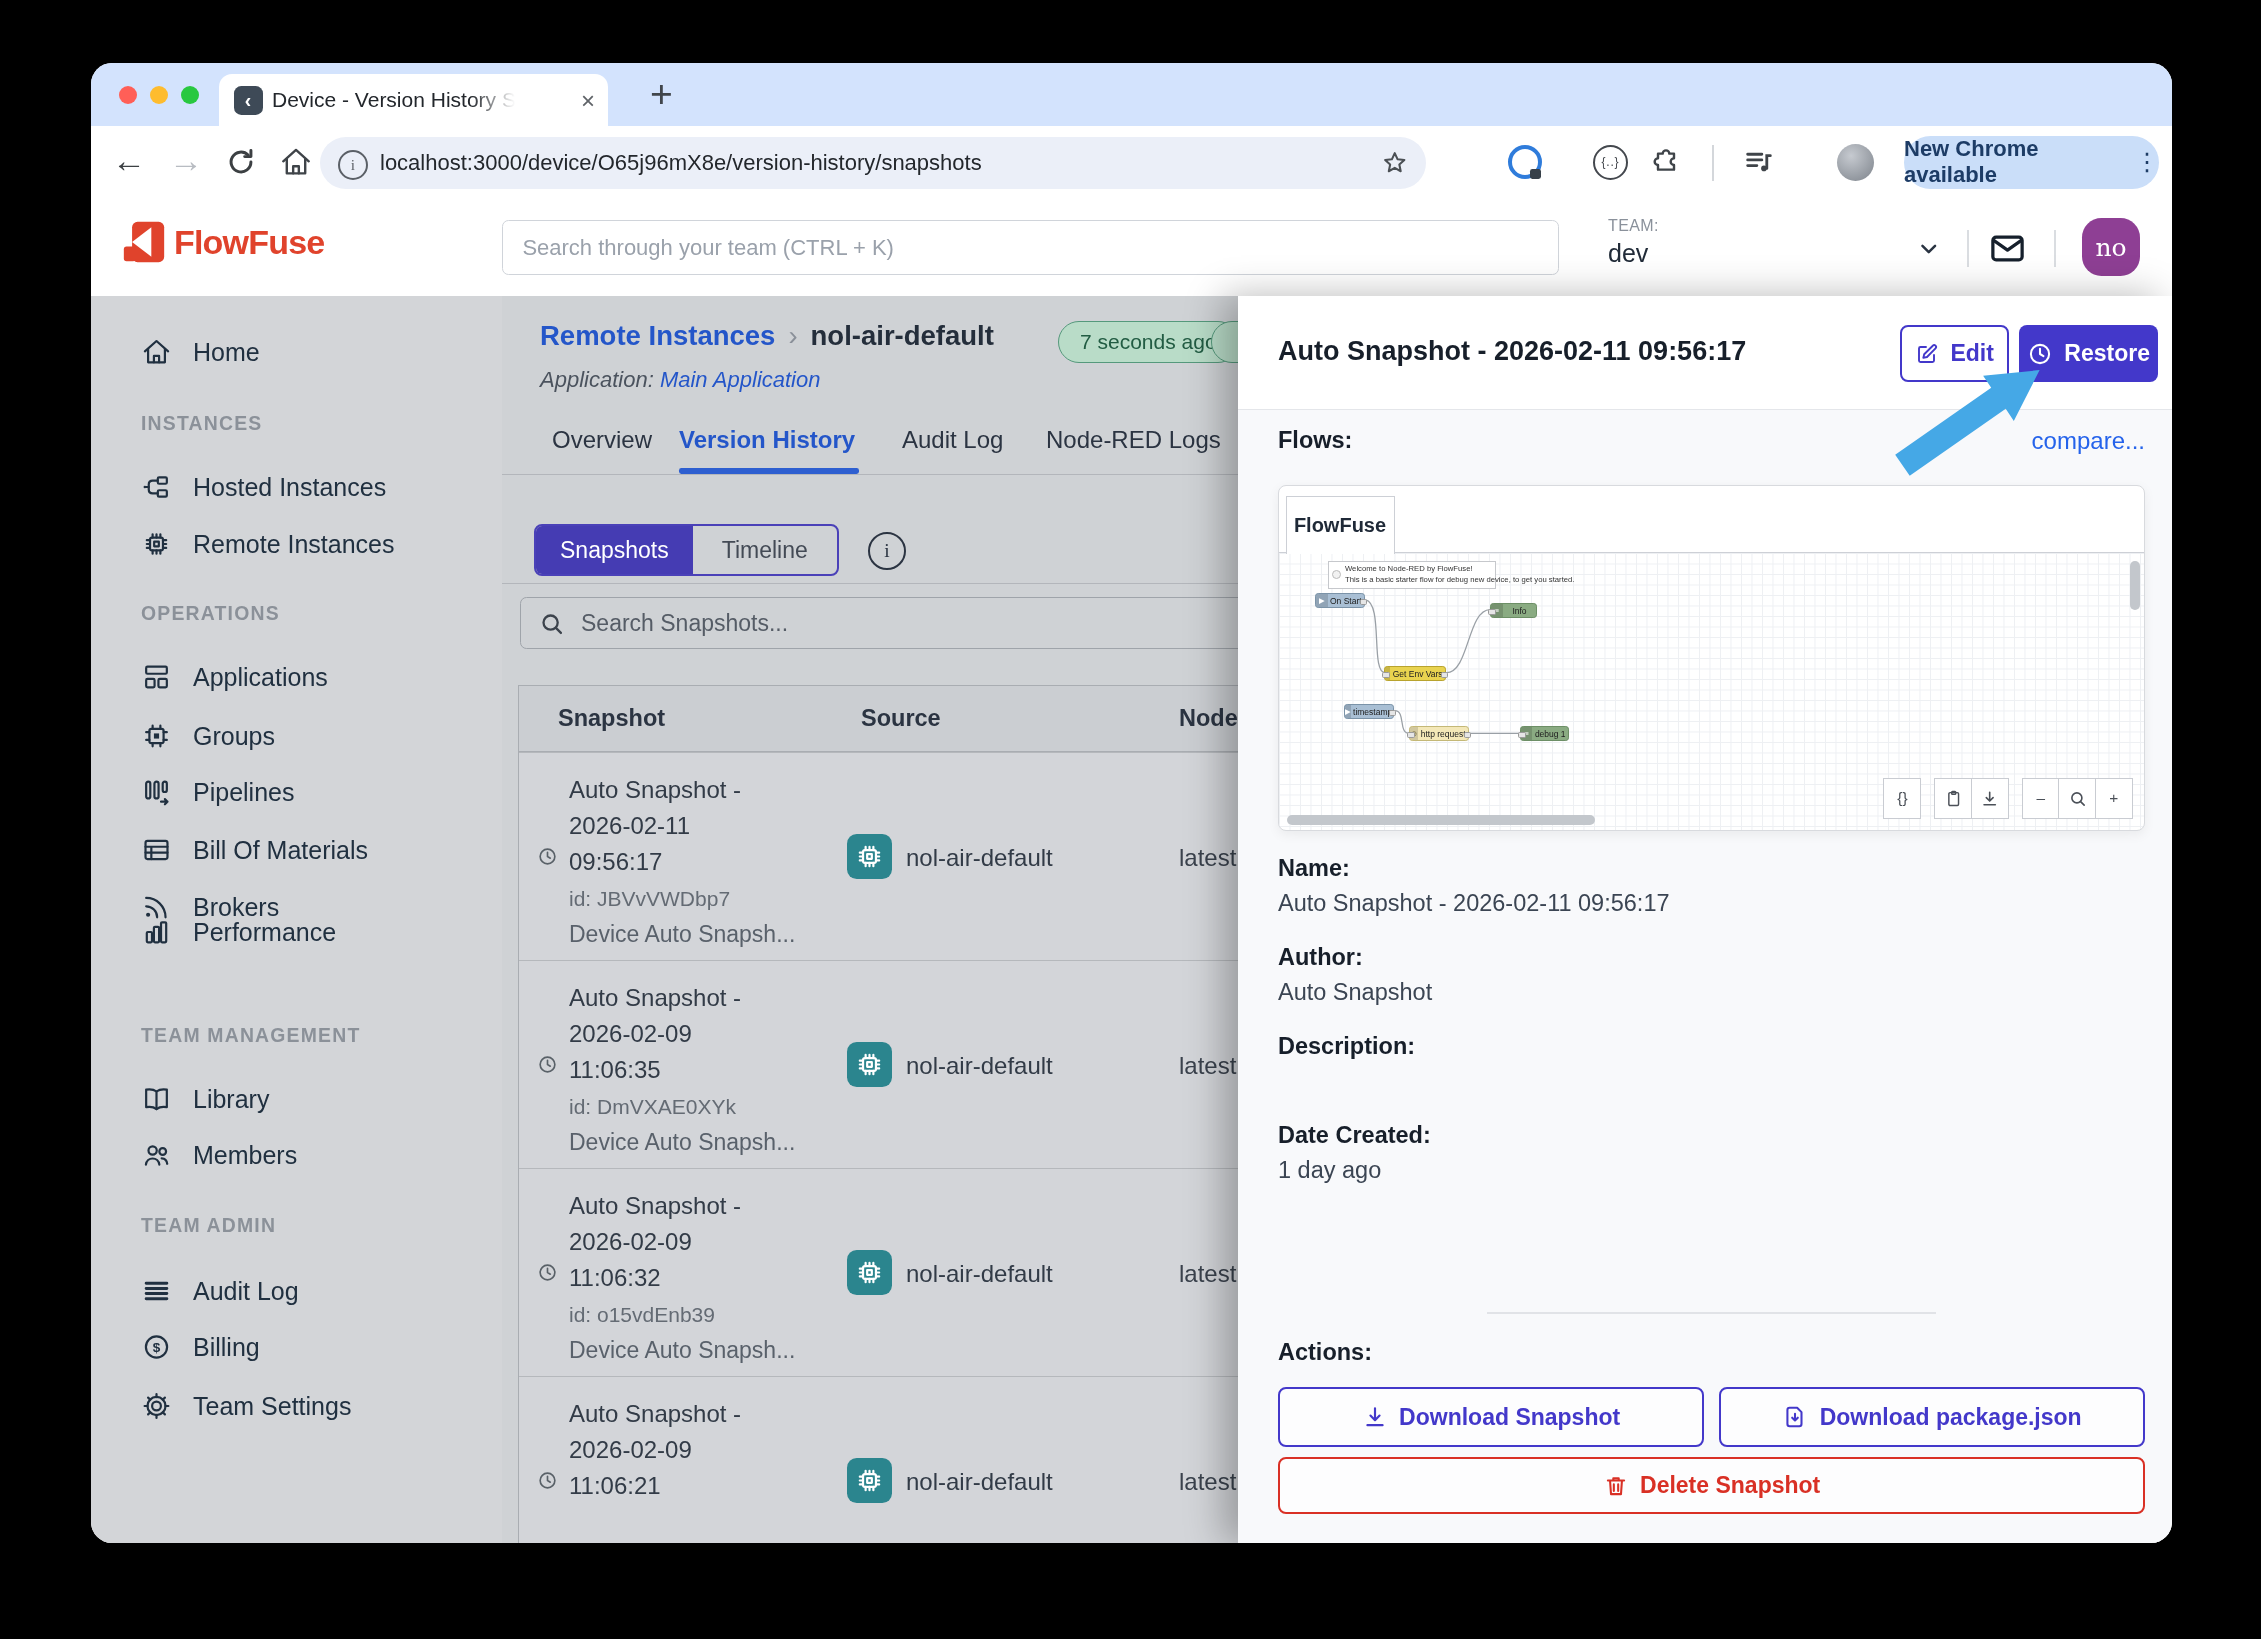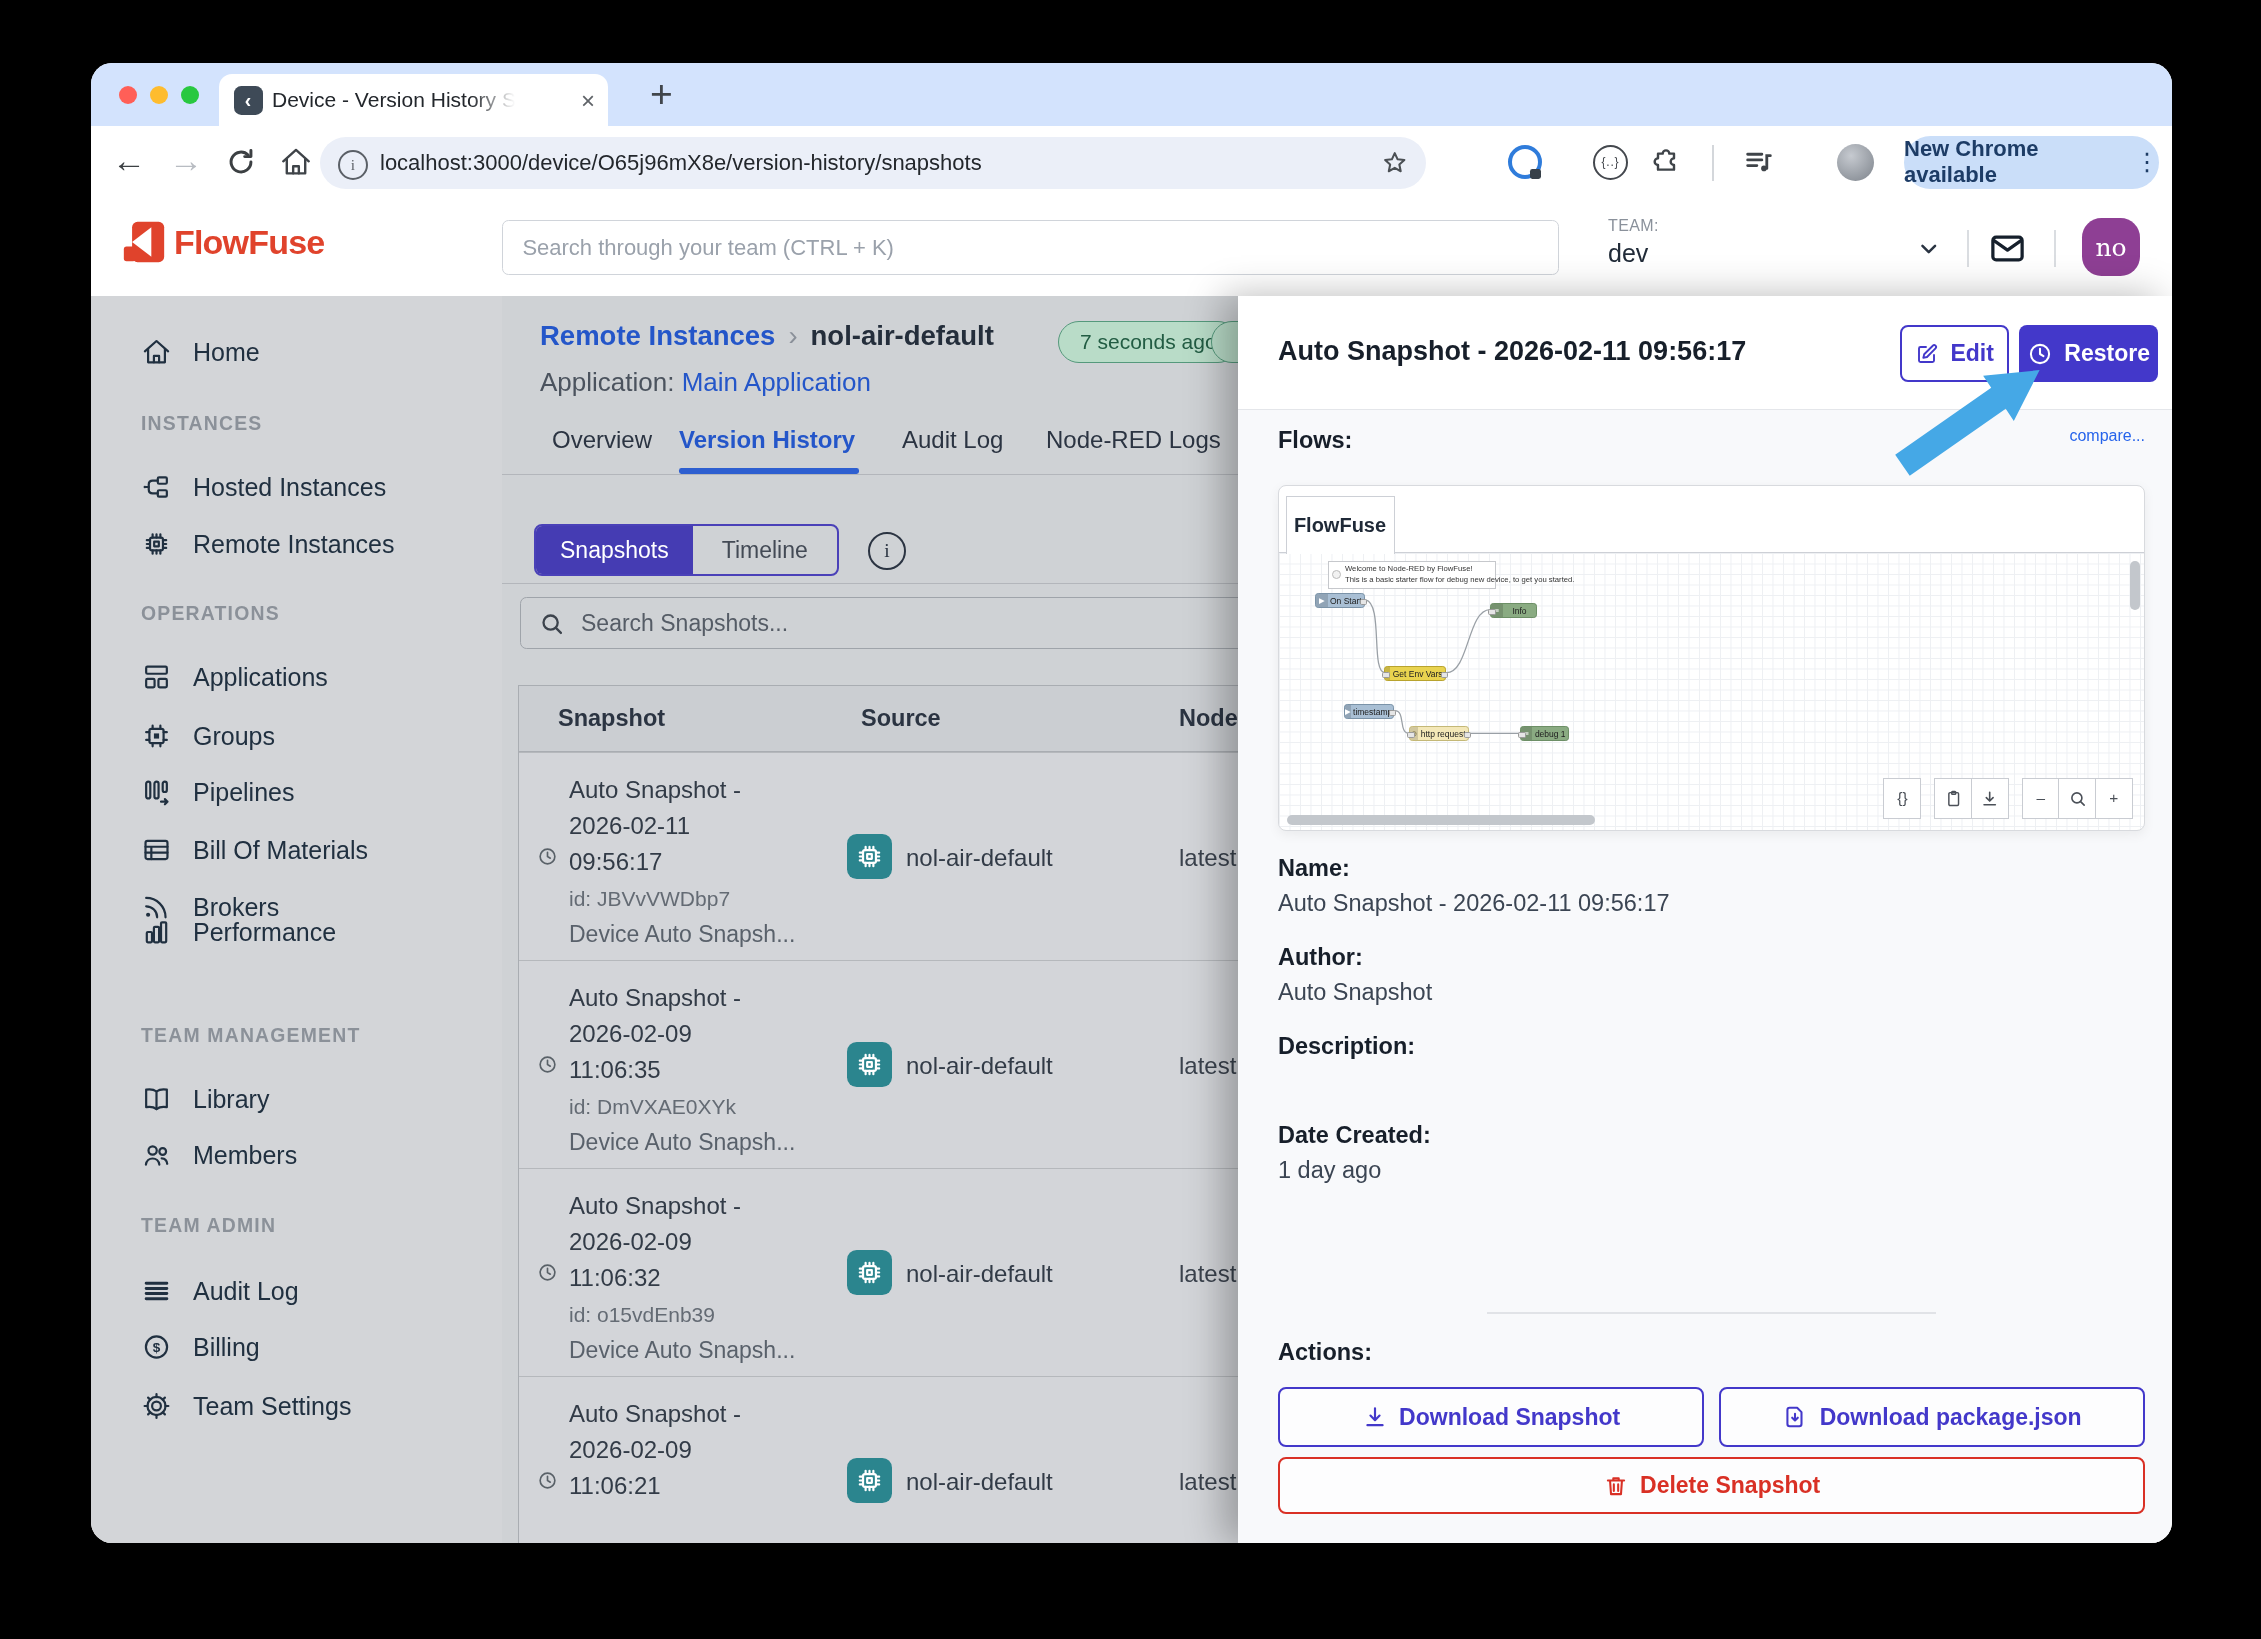--- a/index.html
+++ b/index.html
@@ -57,21 +57,21 @@
   #sidebar{position:absolute;left:0;top:233px;width:411px;bottom:0;background:#d3d5d8;border-right:0.8px solid #b6b9bd;}
   .side-item{position:absolute;left:50px;transform:translateY(-50%);display:flex;align-items:center;gap:21px;color:#203040;}
   .side-item .slabel{font-size:25px;color:#203040;}
   .side-sec{position:absolute;left:50px;transform:translateY(-50%);font-size:19.4px;color:#8b9199;letter-spacing:1.2px;font-weight:600;}
   
   #main{position:absolute;left:411px;top:233px;width:1669px;bottom:0;background:#cfd2d5;}
   #breadcrumb{position:absolute;left:38px;top:24px;font-size:27.5px;font-weight:700;display:flex;gap:13px;align-items:baseline;}
   #bc-root{color:#2456c9;} #bc-sep{color:#8a9099;font-weight:400;} #bc-cur{color:#242e3b;}
   .gpill{position:absolute;height:42px;border-radius:21px;background:#b9dcc8;border:1.6px solid #55997c;color:#225c43;
          font-size:21px;display:flex;align-items:center;justify-content:center;gap:8px;box-sizing:border-box;padding:0 21px;}
-  #app-line{position:absolute;left:38px;top:71px;font-size:26px;color:#4b535e;}
+  #app-line{position:absolute;left:38px;top:71px;font-size:22px;color:#4b535e;font-style:italic;}
   #app-line a{color:#2456c9;text-decoration:none;}
   .mtab{position:absolute;top:130px;font-size:24px;color:#2b3442;}
   .mtab.active{color:#2456c9;font-weight:600;}
   #tab-underline{position:absolute;left:177px;top:172px;width:180px;height:5.7px;background:#2e5fd0;border-radius:2.4px;}
   .mdivider{position:absolute;left:0;right:0;height:0.8px;background:#b3b6bb;}
   #view-toggle{position:absolute;left:32px;top:228px;height:52px;border:2px solid #4A41B8;border-radius:8px;
                display:flex;overflow:hidden;box-sizing:border-box;}
   #seg-snap{background:#453CB3;color:#fff;font-size:23px;display:flex;align-items:center;padding:0 24px;}
   #seg-time{color:#434a55;font-size:23px;display:flex;align-items:center;padding:16px 29px;}
   #info-i{position:absolute;left:366px;top:236px;width:34px;height:34px;border-radius:50%;border:2.4px solid #2b3442;color:#2b3442;
@@ -95,21 +95,21 @@
   .rver{position:absolute;left:660px;top:91px;font-size:24px;color:#3a424d;white-space:nowrap;}
   
   #drawer{position:absolute;left:1147px;top:233px;right:0;bottom:0;background:#f8f9fb;box-shadow:-14.6px 0 36px rgba(0,0,0,.28);}
   #drawer-head{position:absolute;left:0;top:0;right:0;height:113px;background:#fff;border-bottom:1.6px solid #e4e6ea;}
   #drawer-title{position:absolute;left:40px;top:40px;font-size:27px;font-weight:700;color:#171f2a;white-space:nowrap;}
   .btn{position:absolute;height:57px;border-radius:8px;display:flex;align-items:center;justify-content:center;gap:11.3px;
        font-size:23px;font-weight:700;box-sizing:border-box;}
   #btn-edit{left:662px;top:29px;width:109px;background:#fff;border:2px solid #4338CA;color:#4338CA;}
   #btn-restore{left:781px;top:29px;width:139px;background:#4338CA;color:#fff;}
   #flows-label{position:absolute;left:40px;top:131px;font-size:23.5px;font-weight:700;color:#171f2a;}
-  #compare-link{position:absolute;right:27px;top:131px;font-size:16px;color:#2563eb;}
+  #compare-link{position:absolute;right:27px;top:131px;font-size:24px;color:#2563eb;}
   #flow-card{position:absolute;left:40px;top:189px;width:867px;height:346px;background:#fff;border:1.6px solid #d8dade;
              border-radius:8px;box-sizing:border-box;overflow:hidden;box-shadow:0 3.2px 11.3px rgba(0,0,0,.06);}
   #flow-tab{position:absolute;left:6.5px;top:9.7px;width:107px;height:57px;background:#fff;border:1.6px solid #cdd0d6;border-bottom:none;
             z-index:3;display:flex;align-items:center;justify-content:center;font-size:20px;font-weight:700;color:#1f2937;}
   #flow-canvas{position:absolute;left:0;top:66px;right:0;bottom:0;border-top:1.6px solid #cdd0d6;
     background-image:linear-gradient(#eef0f3 0.8px,transparent 0.8px),linear-gradient(90deg,#eef0f3 0.8px,transparent 0.8px);
     background-size:10.5px 10.5px;}
   #flow-comment{position:absolute;left:49px;top:8px;width:168px;height:27.5px;background:#fff;border:0.8px solid #c6c8cc;
                 padding:2.4px 4.9px 0 16px;box-sizing:border-box;}
   #flow-comment .cl{font-size:7.7px;color:#333;white-space:nowrap;line-height:10.5px;}

